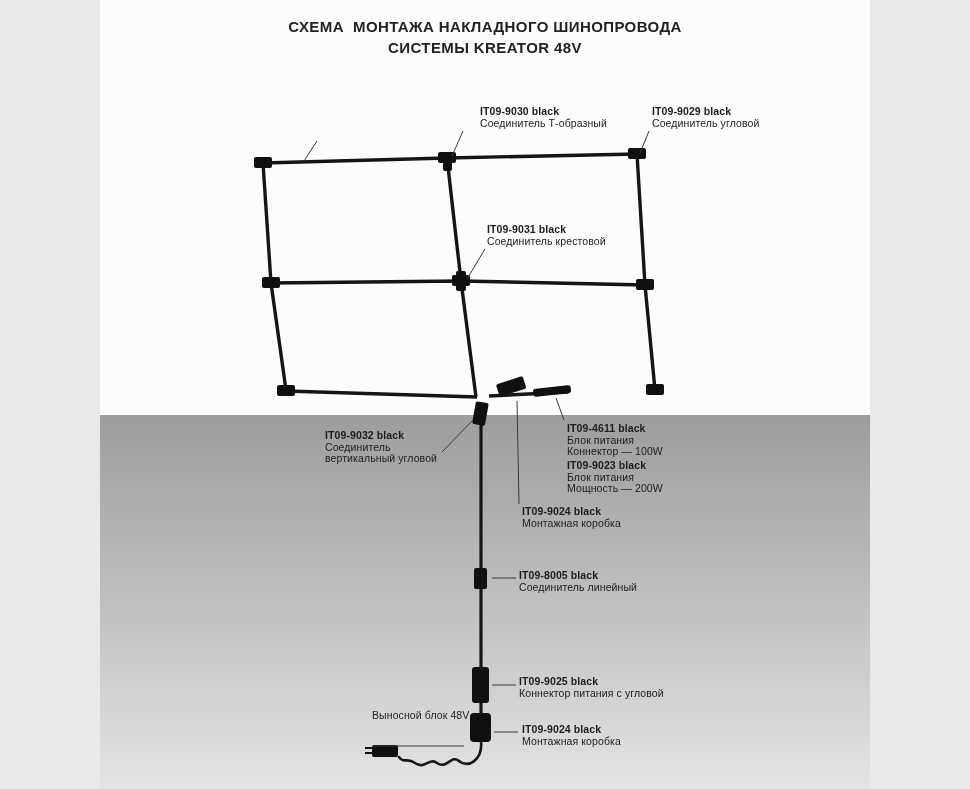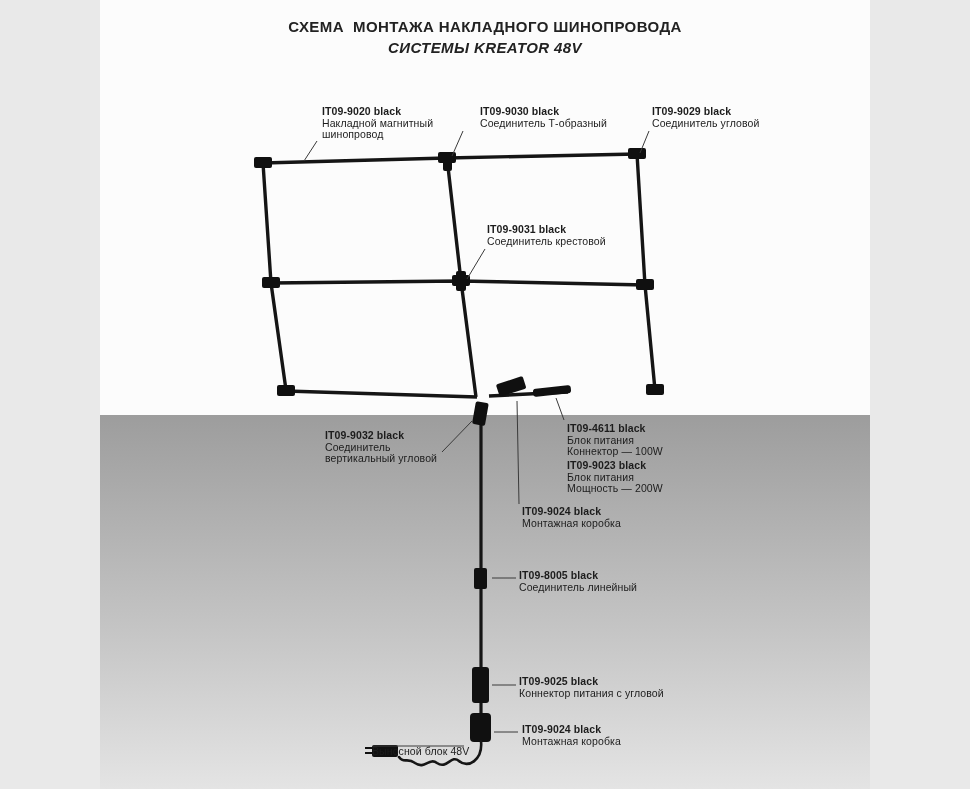--- a/index.html
+++ b/index.html
@@ -26,21 +26,21 @@
     position:absolute;left:0;top:0;width:970px;height:789px;
   }
   .title-line{
     position:absolute;left:100px;width:770px;
     text-align:center;
     font-weight:bold;font-size:15px;line-height:20px;
     color:#222;letter-spacing:0.4px;
     white-space:pre-wrap;
   }
   .title-1{top:17px;}
-  .title-2{top:38px;font-style:italic;}
+  .title-2{top:38px;}
   .label{
     position:absolute;
     font-size:10.5px;line-height:11.5px;
     color:#1c1c1c;letter-spacing:0.1px;
     white-space:nowrap;
   }
   .label .code{font-weight:bold;}
 </style>
 </head>
 <body>
@@ -101,25 +101,20 @@
       <path d="M492,578 L516,578"></path>
       <path d="M492,685 L516,685"></path>
       <path d="M494,732 L518,732"></path>
       <path d="M373,746 L464,746"></path>
     </g>
   </svg>
 
   <div class="title-line title-1">СХЕМА  МОНТАЖА НАКЛАДНОГО ШИНОПРОВОДА</div>
   <div class="title-line title-2">СИСТЕМЫ KREATOR 48V</div>
 
-  <div class="label" style="left:322px;top:106px">
-    <div class="code">IT09-9020 black</div>
-    <div class="desc">Накладной магнитный</div>
-    <div class="desc">шинопровод</div>
-  </div>
 
   <div class="label" style="left:480px;top:106px">
     <div class="code">IT09-9030 black</div>
     <div class="desc">Соединитель Т-образный</div>
   </div>
 
   <div class="label" style="left:652px;top:106px">
     <div class="code">IT09-9029 black</div>
     <div class="desc">Соединитель угловой</div>
   </div>
@@ -160,17 +155,17 @@
   <div class="label" style="left:519px;top:676px">
     <div class="code">IT09-9025 black</div>
     <div class="desc">Коннектор питания с угловой</div>
   </div>
 
   <div class="label" style="left:522px;top:724px">
     <div class="code">IT09-9024 black</div>
     <div class="desc">Монтажная коробка</div>
   </div>
 
-  <div class="label" style="left:372px;top:746px">
+  <div class="label" style="left:372px;top:710px">
     <div class="desc">Выносной блок 48V</div>
   </div>
 
 </div>
 
 </body></html>

